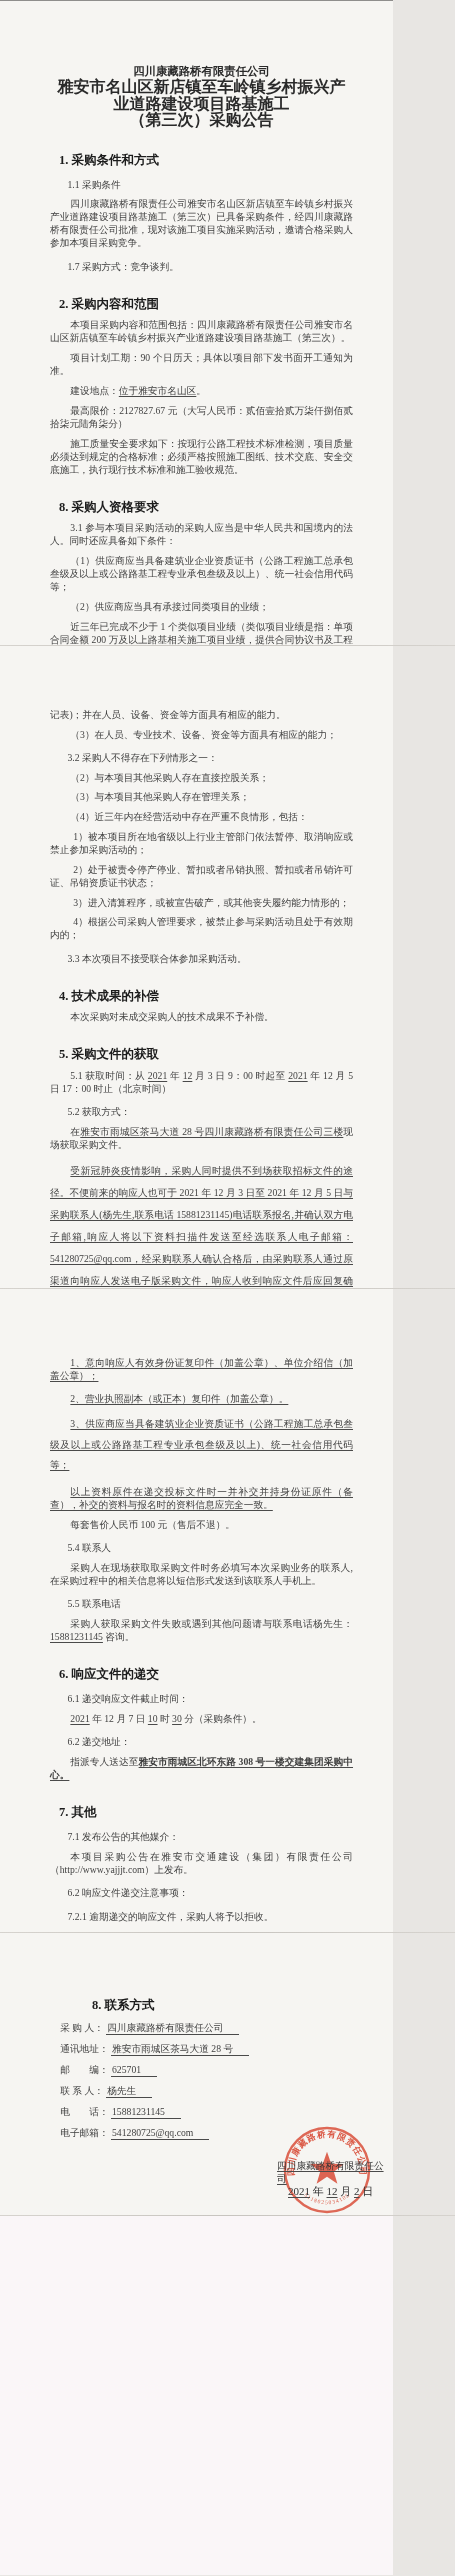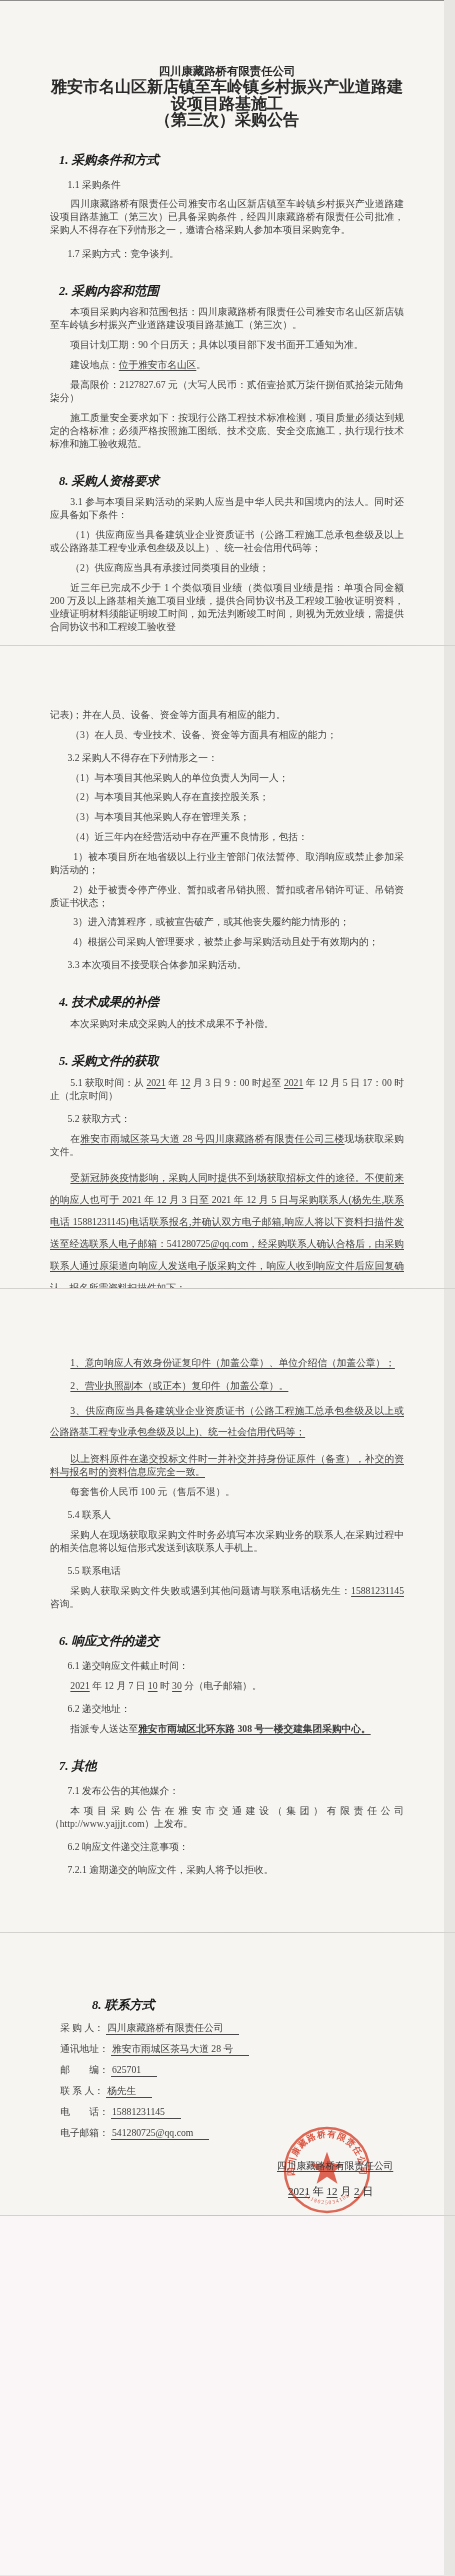--- a/index.html
+++ b/index.html
@@ -1,34 +1,34 @@
 <!DOCTYPE html>
 <html style="font-size:9px"><head>
 <meta charset="utf-8">
 <style>
   html,body{margin:0;padding:0;background:#e8e6e3;}
   .doc{width:456px;margin:0 auto;font-family:"Liberation Serif","DejaVu Serif",serif;}
-  .page{position:relative;width:444px;background:#f6f5f2;box-sizing:border-box;
+  .page{position:relative;width:393px;background:#f6f5f2;box-sizing:border-box;
         padding:0 40px 0 50px;overflow:hidden;color:#3f3f3f;}
   .page-1{height:645px;border-top:1.1px solid #8f8e8c;}
   .page-2{height:642px;}
   .page-3{height:643px;}
   .page-4{height:282px;}
   .page-5{height:359px;background:#faf6f8;}
   .seam{height:1.1px;background:linear-gradient(90deg,#d6d3ce,#c7c4bf,#d6d3ce);}
   .content{position:relative;}
   .page-1 .content{padding-top:55px;}
   .page-2 .content{padding-top:55px;}
   .page-3 .content{padding-top:57px;}
 
   .doc-title{padding-top:8px;text-align:center;color:#2a2a2a;}
   .t1{font-size:11.4px;font-weight:bold;line-height:15px;}
   .t2{font-size:16px;font-weight:bold;line-height:16.5px;}
 
-  .h1{font-size:12.5px;font-weight:bold;color:#1c1c1c;margin:23px 0 3.4px 9px;line-height:16px;font-style:italic;}
+  .h1{font-size:12.5px;font-weight:bold;color:#1c1c1c;margin:23px 0 3.4px 9px;line-height:16px;}
   .h2{font-size:9.7px;line-height:13px;margin:10.2px 0 0;text-indent:1.8em;}
   .p,.pc{font-size:9.7px;line-height:13px;margin:6.8px 0 0;text-align:justify;}
   .p{text-indent:2.1em;}
   .pc{text-indent:0;}
   .p.sub{text-indent:2.4em;}
   .p.wide{line-height:22px;margin-top:9px;}
   .p.gap{margin-top:9.7px;}
   .p.wide2{line-height:20.5px;}
   .ul{text-decoration:underline;text-underline-offset:2.3px;text-decoration-color:#4a4a4a;text-decoration-thickness:0.6px;}
   .b{font-weight:bold;}
@@ -50,21 +50,21 @@
 
   <div class="page page-1">
     <div class="content">
         <div class="doc-title">
           <div class="t1">四川康藏路桥有限责任公司</div>
           <div class="t2">雅安市名山区新店镇至车岭镇乡村振兴产业道路建设项目路基施工</div>
           <div class="t2">（第三次）采购公告</div>
         </div>
         <div class="h1">1. 采购条件和方式</div>
         <div class="h2">1.1 采购条件</div>
-        <div class="p">四川康藏路桥有限责任公司雅安市名山区新店镇至车岭镇乡村振兴产业道路建设项目路基施工（第三次）已具备采购条件，经四川康藏路桥有限责任公司批准，采购人不得存在下列情形之一，邀请合格采购人参加本项目采购竞争。</div>
+        <div class="p">四川康藏路桥有限责任公司雅安市名山区新店镇至车岭镇乡村振兴产业道路建设项目路基施工（第三次）已具备采购条件，经四川康藏路桥有限责任公司批准，现对该施工项目实施采购活动，邀请合格采购人参加本项目采购竞争。</div>
         <div class="h2">1.7 采购方式：竞争谈判。</div>
         <div class="h1">2. 采购内容和范围</div>
         <div class="p">本项目采购内容和范围包括：四川康藏路桥有限责任公司雅安市名山区新店镇至车岭镇乡村振兴产业道路建设项目路基施工（第三次）。</div>
         <div class="p">项目计划工期：90 个日历天；具体以项目部下发书面开工通知为准。</div>
         <div class="p"><span>建设地点：</span><span class="ul">位于雅安市名山区</span><span>。</span></div>
         <div class="p">最高限价：2127827.67 元（大写人民币：贰佰壹拾贰万柒仟捌佰贰拾柒元陆角柒分）</div>
         <div class="p">施工质量安全要求如下：按现行公路工程技术标准检测，项目质量必须达到规定的合格标准；必须严格按照施工图纸、技术交底、安全交底施工，执行现行技术标准和施工验收规范。</div>
         <div class="h1">8. 采购人资格要求</div>
         <div class="p">3.1 参与本项目采购活动的采购人应当是中华人民共和国境内的法人。同时还应具备如下条件：</div>
         <div class="p">（1）供应商应当具备建筑业企业资质证书（公路工程施工总承包叁级及以上或公路路基工程专业承包叁级及以上）、统一社会信用代码等；</div>
@@ -72,21 +72,20 @@
         <div class="p">近三年已完成不少于 1 个类似项目业绩（类似项目业绩是指：单项合同金额 200 万及以上路基相关施工项目业绩，提供合同协议书及工程竣工验收证明资料，业绩证明材料须能证明竣工时间，如无法判断竣工时间，则视为无效业绩，需提供合同协议书和工程竣工验收登</div>
       </div>
   </div>
   <div class="seam"></div>
 
   <div class="page page-2">
     <div class="content">
         <div class="pc">记表)；并在人员、设备、资金等方面具有相应的能力。</div>
         <div class="p">（3）在人员、专业技术、设备、资金等方面具有相应的能力；</div>
         <div class="h2">3.2 采购人不得存在下列情形之一：</div>
-        <div class="p">（1）与本项目其他采购人的单位负责人为同一人；</div>
         <div class="p">（2）与本项目其他采购人存在直接控股关系；</div>
         <div class="p">（3）与本项目其他采购人存在管理关系；</div>
         <div class="p">（4）近三年内在经营活动中存在严重不良情形，包括：</div>
         <div class="p sub">1）被本项目所在地省级以上行业主管部门依法暂停、取消响应或禁止参加采购活动的；</div>
         <div class="p sub">2）处于被责令停产停业、暂扣或者吊销执照、暂扣或者吊销许可证、吊销资质证书状态；</div>
         <div class="p sub">3）进入清算程序，或被宣告破产，或其他丧失履约能力情形的；</div>
         <div class="p sub">4）根据公司采购人管理要求，被禁止参与采购活动且处于有效期内的；</div>
         <div class="h2">3.3 本次项目不接受联合体参加采购活动。</div>
         <div class="h1">4. 技术成果的补偿</div>
         <div class="p">本次采购对未成交采购人的技术成果不予补偿。</div>
@@ -105,21 +104,21 @@
         <div class="p gap"><span class="ul">2、营业执照副本（或正本）复印件（加盖公章）。</span></div>
         <div class="p gap wide2"><span class="ul">3、供应商应当具备建筑业企业资质证书（公路工程施工总承包叁级及以上或公路路基工程专业承包叁级及以上)、统一社会信用代码等；</span></div>
         <div class="p gap"><span class="ul">以上资料原件在递交投标文件时一并补交并持身份证原件（备查），补交的资料与报名时的资料信息应完全一致。</span></div>
         <div class="p">每套售价人民币 100 元（售后不退）。</div>
         <div class="h2">5.4 联系人</div>
         <div class="p">采购人在现场获取取采购文件时务必填写本次采购业务的联系人,在采购过程中的相关信息将以短信形式发送到该联系人手机上。</div>
         <div class="h2">5.5 联系电话</div>
         <div class="p"><span>采购人获取采购文件失败或遇到其他问题请与联系电话杨先生：</span><span class="ul">15881231145</span><span> 咨询。</span></div>
         <div class="h1">6. 响应文件的递交</div>
         <div class="h2">6.1 递交响应文件截止时间：</div>
-        <div class="p"><span class="ul">2021</span><span> 年 12 月 7 日 </span><span class="ul">10</span><span> 时 </span><span class="ul">30</span><span> 分（电子邮箱）。</span></div>
+        <div class="p"><span class="ul">2021</span><span> 年 12 月 7 日 </span><span class="ul">10</span><span> 时 </span><span class="ul">30</span><span> 分（采购条件）。</span></div>
         <div class="h2">6.2 递交地址：</div>
         <div class="p"><span>指派专人送达至</span><span class="ul b">雅安市雨城区北环东路 308 号一楼交建集团采购中心。</span></div>
         <div class="h1">7. 其他</div>
         <div class="h2">7.1 发布公告的其他媒介：</div>
         <div class="p">本项目采购公告在雅安市交通建设（集团）有限责任公司（http://www.yajjjt.com）上发布。</div>
         <div class="h2">6.2 响应文件递交注意事项：</div>
         <div class="h2">7.2.1 逾期递交的响应文件，采购人将予以拒收。</div>
       </div>
   </div>
   <div class="seam"></div>

